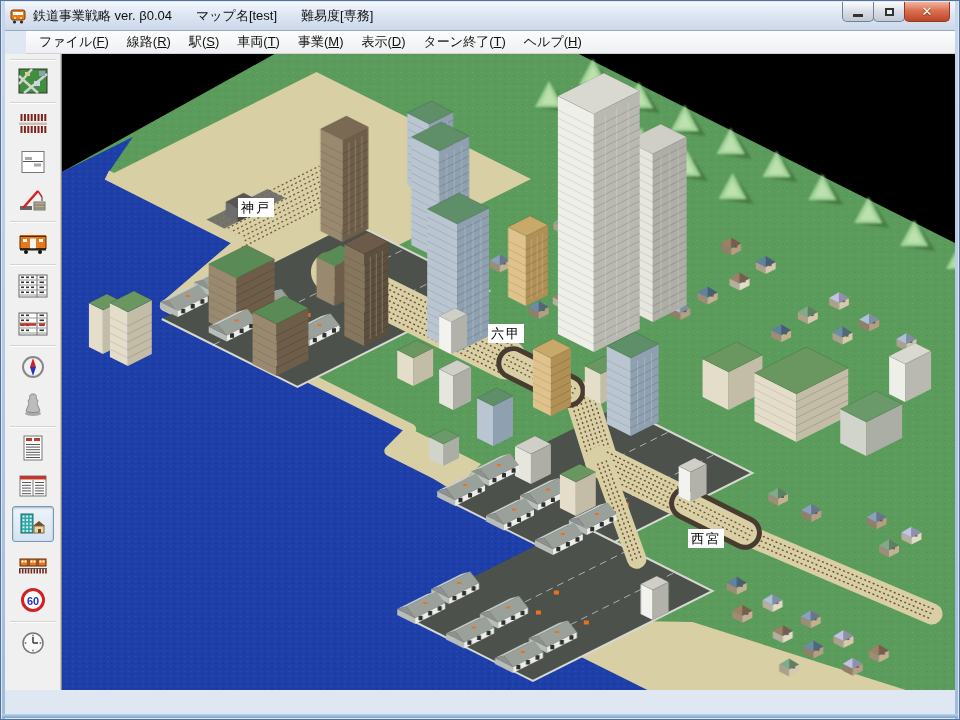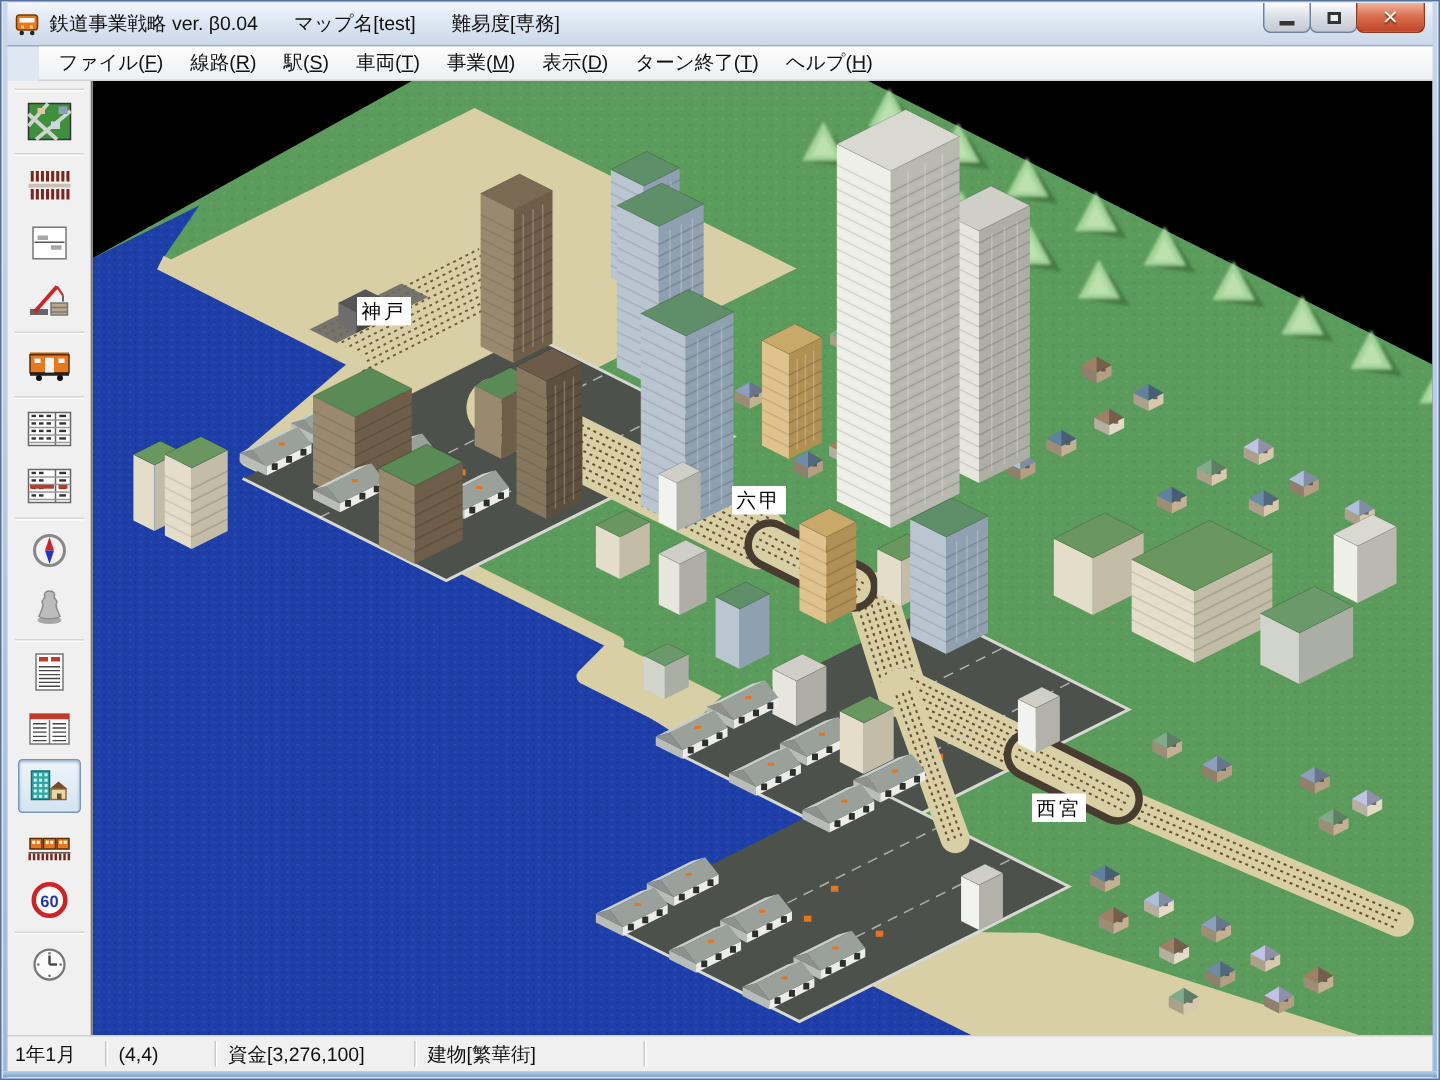--- a/index.html
+++ b/index.html
@@ -1469,24 +1469,14 @@
               <polygon points="728.7565620117821,615.4536786866374 738.7565620117821,610.4536786866374 728.7565620117821,604.4536786866374" fill="#5e7e66"></polygon>
               <polygon points="718.7565620117821,610.4536786866374 727.7565620117821,604.9536786866374 728.7565620117821,604.4536786866374 728.7565620117821,615.4536786866374" fill="none"></polygon>
             </g>
           </svg>
           <div class="maplabel" style="left: 176px; top: 144px;">神戸</div>
           <div class="maplabel" style="left: 426px; top: 270px;">六甲</div>
           <div class="maplabel" style="left: 626px; top: 431px; margin-top: 44px;">西宮</div>
         </div>
     </div>
 
-    <div class="statusbar" id="statusbar">
-        <div class="sfield" style="width: 68px;">1年1月</div>
-        <div class="ssep"></div>
-        <div class="sfield" style="width: 72px;">(4,4)</div>
-        <div class="ssep"></div>
-        <div class="sfield" style="width: 132px;">資金[3,276,100]</div>
-        <div class="ssep"></div>
-        <div class="sfield" style="width: 152px;">建物[繁華街]</div>
-        <div class="ssep"></div>
-      </div>
   </div>
 </div>
 
 </body></html>

